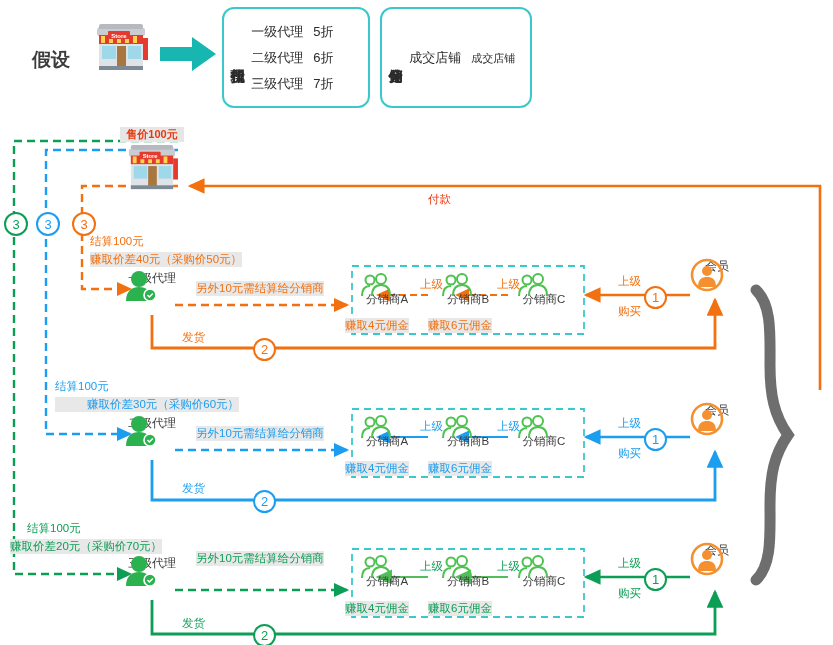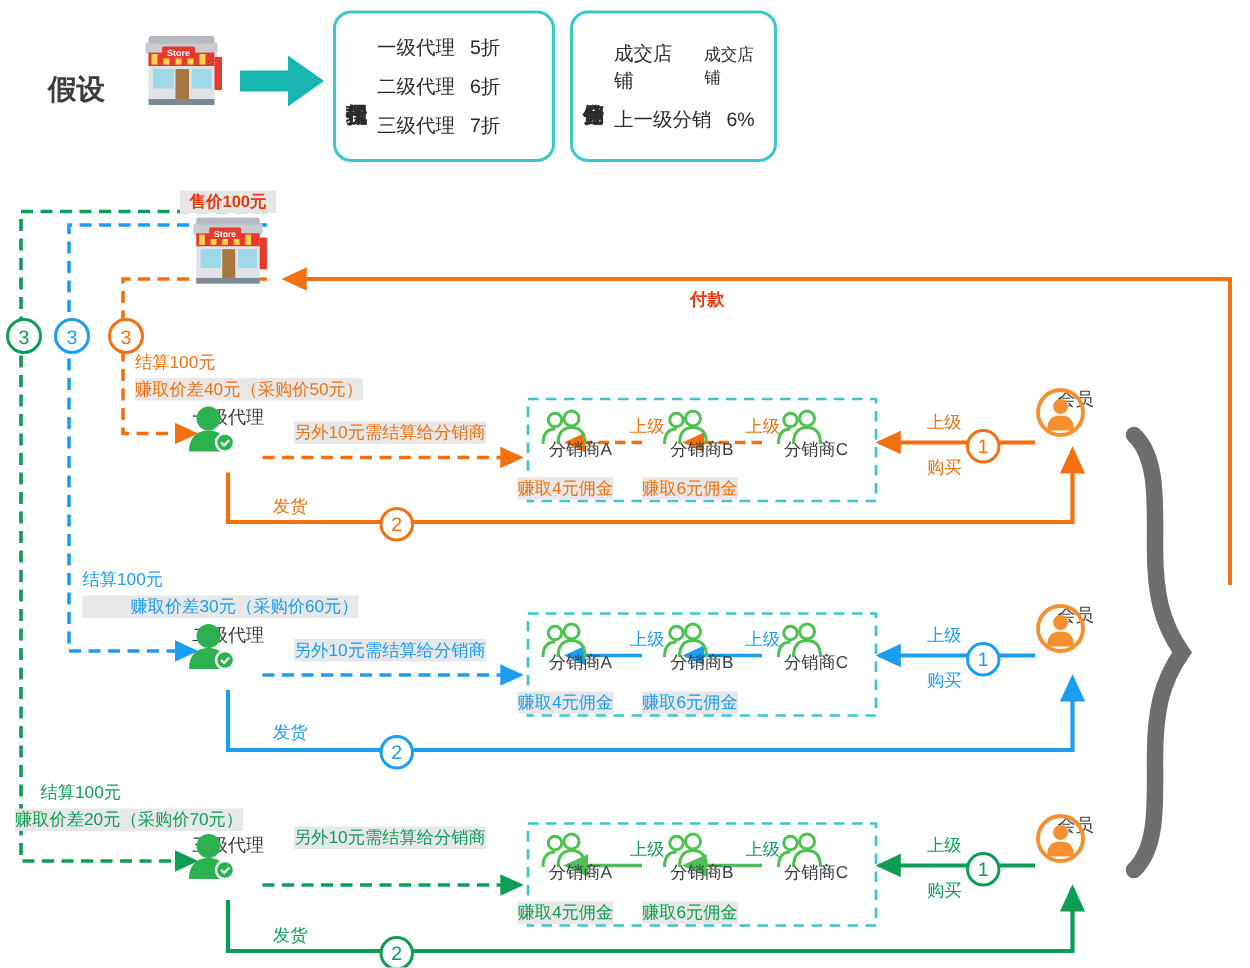--- a/index.html
+++ b/index.html
@@ -9,21 +9,21 @@
 
   
   #assume-label{left:32px;top:47px;font-size:19px;font-weight:bold;color:#3c3c3c;}
   #shop-top{left:88px;top:22px;width:66px;text-align:center;}
   #shop-top-cap{font-size:10px;color:#4a4a4a;margin-top:1px;text-align:center;}
   #teal-arrow{left:160px;top:37px;width:56px;height:34px;}
 
   .infobox{border:2px solid #3ac8cd;border-radius:12px;background:#fff;
            display:flex;align-items:center;box-sizing:border-box;}
   #box-discount{left:222px;top:7px;width:148px;height:101px;}
-  #box-commission{left:380px;top:7px;width:138px;height:101px;}
+  #box-commission{left:380px;top:7px;width:152px;height:101px;}
   .vtitle{writing-mode:vertical-rl;text-orientation:upright;font-size:14px;
           font-weight:bold;color:#2b2b2b;line-height:1.02;letter-spacing:0px;
           margin-left:7px;}
   .rows{display:flex;flex-direction:column;justify-content:center;
         flex:1;padding:0 4px 0 6px;}
   .rrow{display:flex;align-items:baseline;font-size:13px;color:#2b2b2b;
         padding:4px 0;justify-content:flex-start;}
   .rrow .k{font-weight:normal;}
   .rrow .v{margin-left:10px;}
   .rrow.small .k{font-size:13px;}
@@ -97,24 +97,20 @@
       </div>
   </div>
 </div>
 
 <div class="abs infobox" id="box-commission">
   <div class="vtitle">分销佣金</div>
   <div class="rows">
     <div class="rrow small">
         <span class="k">成交店铺</span>
         <span class="v">成交店铺</span>
-      </div>
-    <div class="rrow">
-        <span class="k">上一级分销</span>
-        <span class="v">6%</span>
       </div>
   </div>
 </div>
 
 <svg width="833" height="645">
   <defs>
     <marker id="ahO" markerWidth="7" markerHeight="7" refX="5.6" refY="3" orient="auto">
         <path d="M0,0 L6.5,3 L0,6 Z" fill="#f2700f"></path>
       </marker>
     <marker id="ahB" markerWidth="7" markerHeight="7" refX="5.6" refY="3" orient="auto">
@@ -179,21 +175,21 @@
     <text x="31" y="15.5" font-size="6" fill="#ffffff" text-anchor="middle" font-family="'Liberation Sans',sans-serif" font-weight="bold">Store</text>
     <rect x="14" y="24" width="14" height="13" fill="#9fd8e8"></rect>
     <rect x="40" y="24" width="13" height="13" fill="#9fd8e8"></rect>
     <rect x="29" y="24" width="9" height="22" fill="#a8763f"></rect>
     <rect x="11" y="44" width="44" height="4" fill="#7c8a96"></rect>
     <rect x="55" y="16" width="5" height="22" fill="#e53b2e"></rect>
   </svg>
   <div id="shop-cap">商家</div>
 </div>
 
-<div class="abs lbl" style="left:460px;top:192px;color:#e8380d;font-weight:bold;">付款</div>
+<div class="abs lbl" style="left:428px;top:192px;color:#e8380d;font-weight:normal;">付款</div>
 
 <div class="abs circ" style="left:4px;top:212px;width:20px;height:20px;border:2px solid #0d9e55;color:#0d9e55;">3</div>
 <div class="abs circ" style="left:36px;top:212px;width:20px;height:20px;border:2px solid #1b9df0;color:#1b9df0;">3</div>
 <div class="abs circ" style="left:72px;top:212px;width:20px;height:20px;border:2px solid #f2700f;color:#f2700f;">3</div>
 
 <div class="abs lbl" style="left:90px;top:234px;color:#f2700f;">结算100元</div>
 <div class="abs lbl hl" style="left:90px;top:252px;color:#f2700f;">赚取价差40元（采购价50元）</div>
 <div class="abs lbl hl" style="left:196px;top:281px;color:#f2700f;">另外10元需结算给分销商</div>
 <div class="abs lbl" style="left:182px;top:330px;color:#f2700f;">发货</div>
 <div class="abs circ" style="left:253px;top:338px;width:19px;height:19px;border:2px solid #f2700f;color:#f2700f;">2</div>

